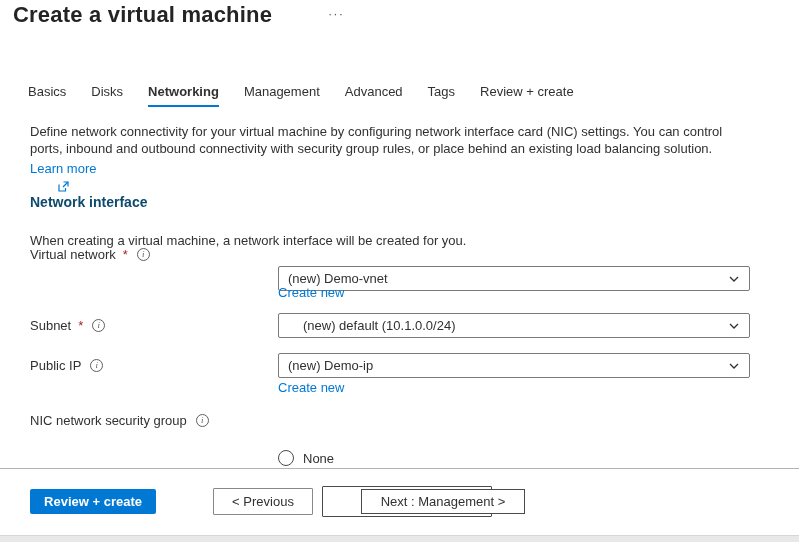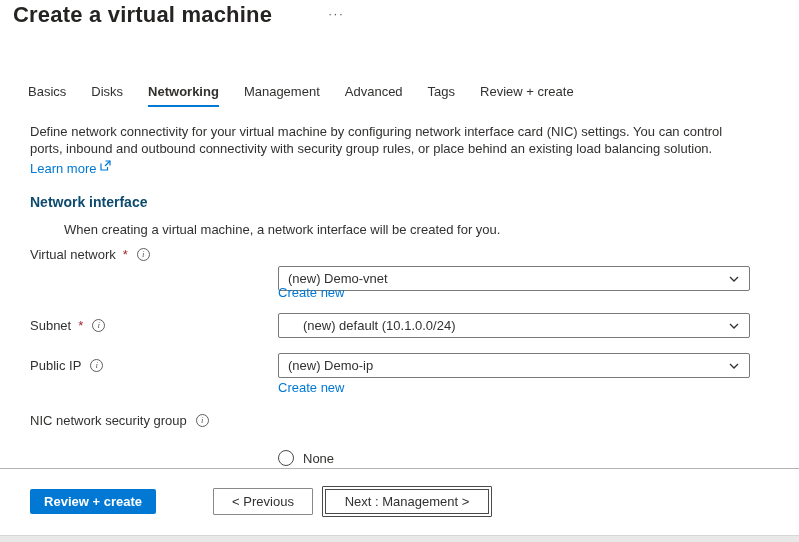--- a/index.html
+++ b/index.html
@@ -12,24 +12,24 @@
   .page-title { position:absolute; top:2px; left:13px; font-size:22px; font-weight:700; color:#252423; letter-spacing:0.2px; }
   .more-btn { position:absolute; top:6px; left:328px; font-size:13px; color:#605e5c; letter-spacing:1px; cursor:pointer; }
   
   .tabs { position:absolute; top:84px; left:28px; display:flex;align-items:center; }
   .tab { font-size:13px; color:#323130; margin-right:25px; padding-bottom:8px; cursor:pointer; position:relative; }
   .tab.active { font-weight:700; }
   .tab.active::after { content:""; position:absolute; left:0; right:0; bottom:0; height:2px; background:#0078d4; }
   
   .intro { position:absolute; top:123px; left:30px; width:716px; font-size:13px; line-height:17px; color:#323130; }
   .link { color:#0078d4; text-decoration:none; cursor:pointer; }
-  .learn-more { display:inline-flex; gap:4px; margin-top:3px; font-size:13px; }
+  .learn-more { display:inline-flex; align-items:center; gap:4px; margin-top:3px; font-size:13px;flex-direction:column; }
   
   .section-title { position:absolute; top:194px; left:30px; font-size:14px; font-weight:700; color:#0c4a6e; }
-  .section-sub { position:absolute; top:222px; left:30px; font-size:13px; color:#323130;margin-left:34px; }
+  .section-sub { position:absolute; top:233px; left:30px; font-size:13px; color:#323130; }
   
   .label { position:absolute; left:30px; font-size:13px; color:#323130; display:flex; align-items:center; gap:5px; height:24px; }
   .req { color:#a4262c; margin-left:2px; }
   .info-icon {
     display:inline-flex; align-items:center; justify-content:center;
     width:13px; height:13px; border:1px solid #605e5c; border-radius:50%;
     font-size:9px; font-family:"Liberation Serif", serif; font-style:italic; color:#605e5c; margin-left:4px;
   }
   .dropdown {
     position:absolute; left:278px; width:472px; height:25px;
@@ -58,21 +58,21 @@
     background:#fff; color:#323130; border:1px solid #8a8886; border-radius:1px;
     font-size:13px; font-family:"Liberation Sans", sans-serif; cursor:pointer;
   }
   .btn-next-outer {
     position:absolute; top:486px; left:322px; width:170px; height:31px;
     background:#fff; border:1px solid #4a4a4a; border-radius:1px; padding:2px; cursor:pointer;
   }
   .btn-next-inner {
     width:100%; height:100%; border:1px solid #4a4a4a; background:#fff;
     display:flex; align-items:center; justify-content:center;
-    font-size:13px; color:#323130;
+    font-size:13px; color:#323130;margin-left:36px;
   }
   .bottom-strip { position:absolute; left:0; bottom:0; width:799px; height:7px; background:#e8e8e8; border-top:1px solid #d6d6d6; }
   svg { display:block; }
 </style>
 </head>
 <body>
 
 <div class="page">
 
   <div class="page-title">Create a virtual machine</div>

